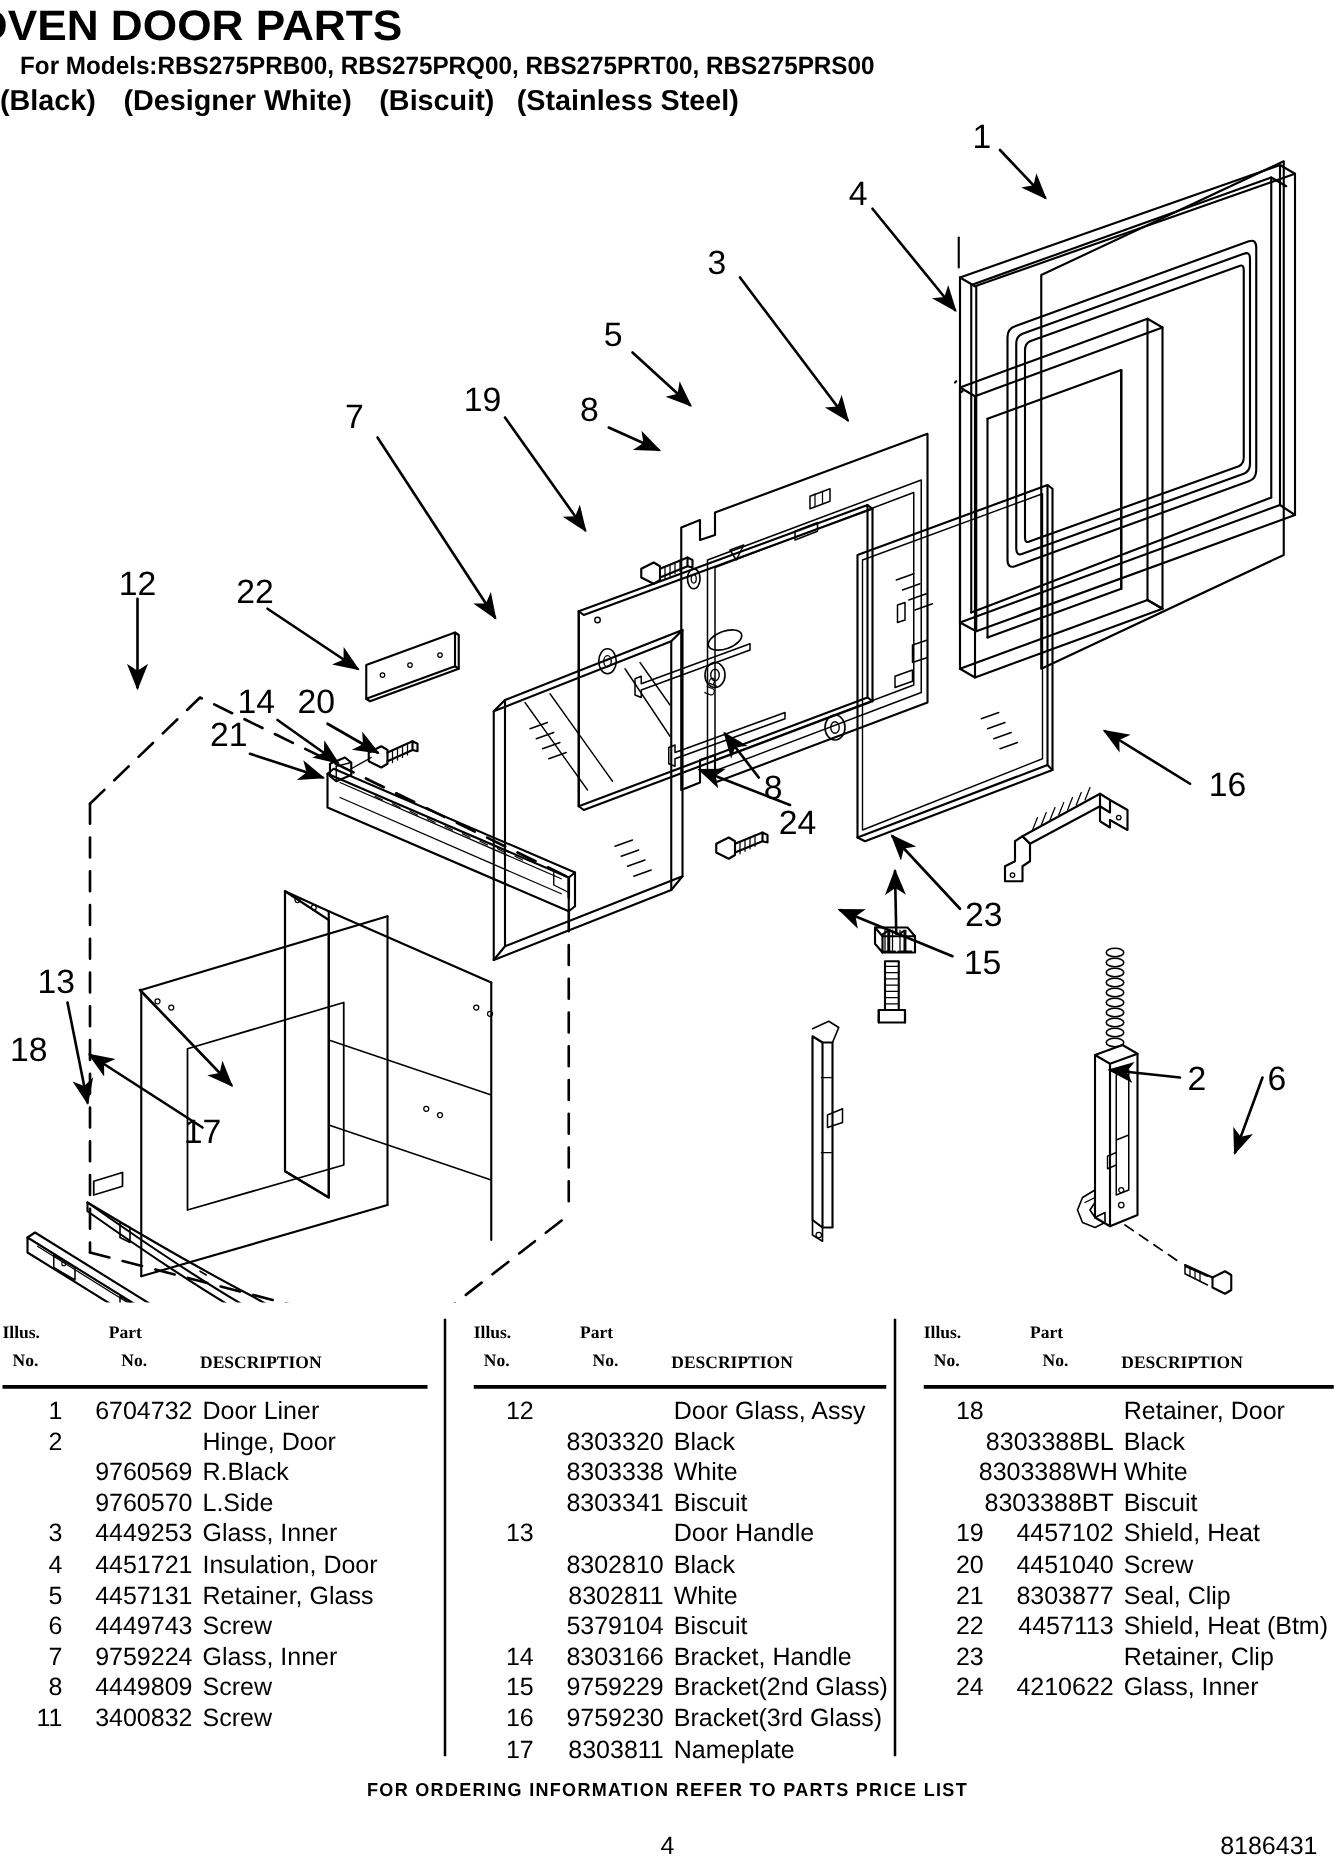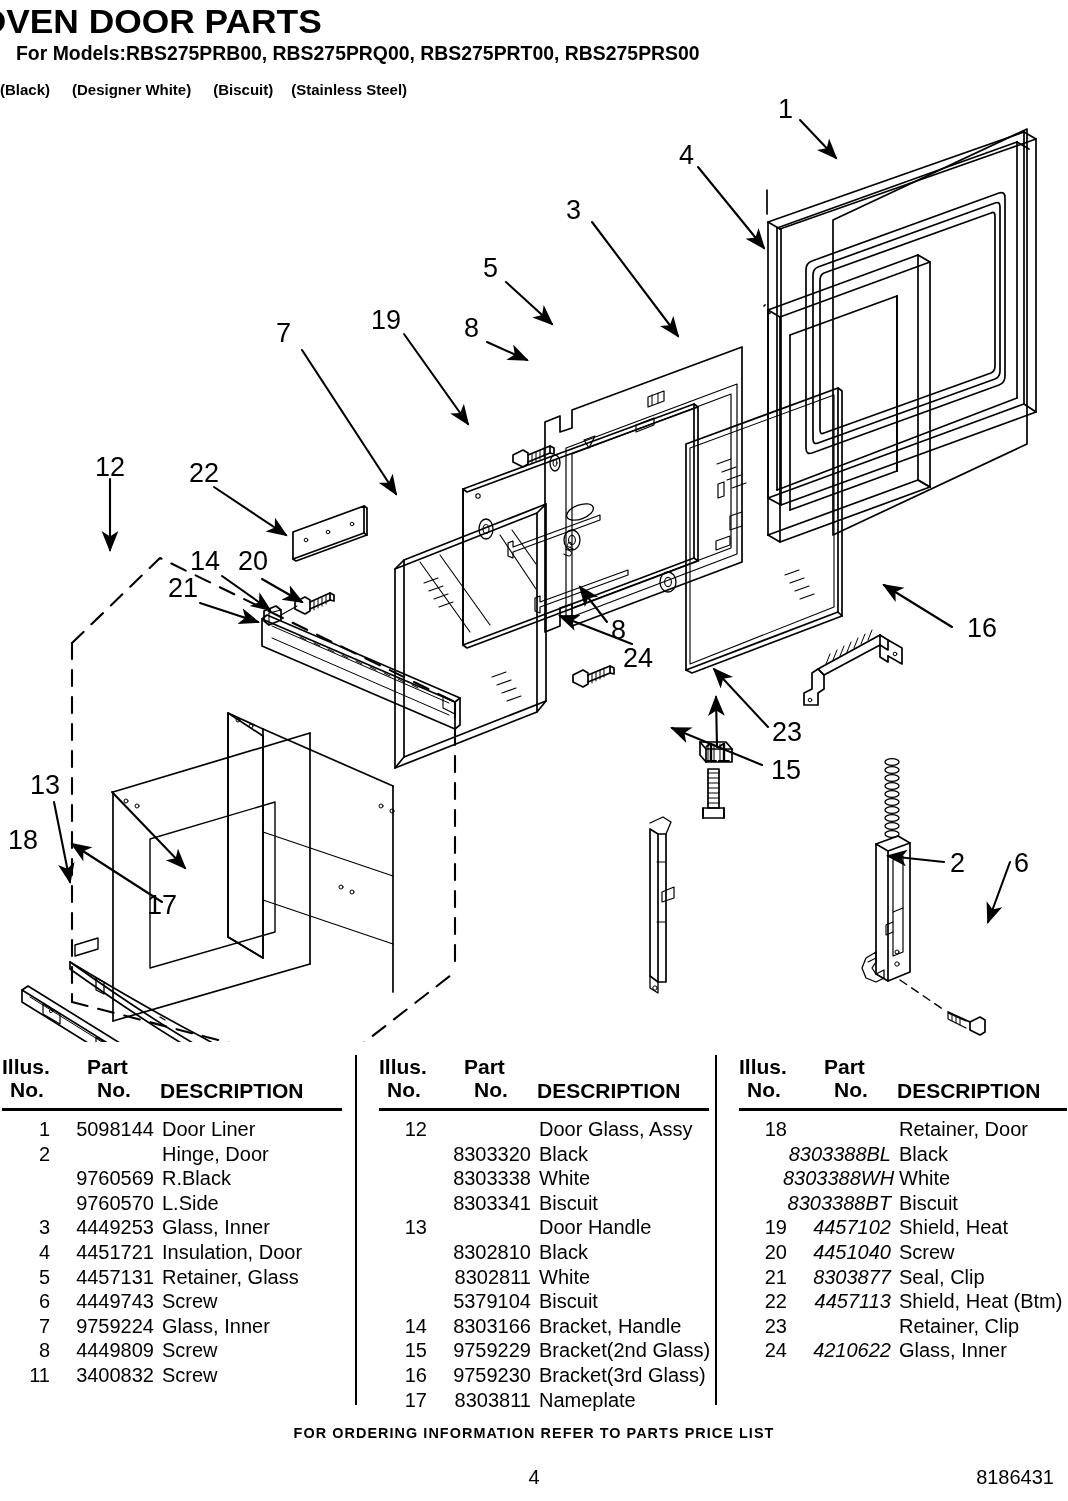--- a/index.html
+++ b/index.html
@@ -31,24 +31,24 @@
     transform: scaleX(1.04);
   }
   #doc-models {
     font-size: 20px;
     font-weight: bold;
     line-height: 22px;
     margin-top: 3px;
     transform: scaleX(0.97);
   }
   #doc-finishes {
-    font-size: 15px;
+    font-size: 23px;
     font-weight: bold;
     line-height: 22px;
-    margin-top: 15px;
+    margin-top: 5px;
   }
   #doc-finishes span { display: inline-block; }
   .fin-gap-1 { width: 22px; }
   .fin-gap-2 { width: 22px; }
   .fin-gap-3 { width: 18px; }
 
   
   #diagram {
     position: absolute;
     top: 92px;
@@ -83,23 +83,24 @@
   .col-1 { width: 355px; padding-left: 2px; }
   .col-2 { width: 360px; padding-left: 22px; border-left: 2px solid #000; }
   .col-3 { width: 353px; padding-left: 22px; border-left: 2px solid #000; }
 
   .col-head {
     position: relative;
     height: 52px;
   }
   .head-illus, .head-part, .head-desc {
     position: absolute;
-    font-size: 21px;
+    font-size: 14px;
     font-weight: bold;
     line-height: 23px;
+    font-family: Liberation Serif, serif;
   }
   .head-illus { left: 0px;  top: 0px; text-align: left; }
   .head-illus .l2 { display:block; padding-left: 8px; }
   .head-part  { left: 85px; top: 0px; text-align: left; }
   .head-part .l2 { display:block; padding-left: 10px; }
   .head-desc  { left: 158px; top: 24px; }
 
   .head-rule {
     position: absolute;
     left: 0px;
@@ -133,21 +134,21 @@
     left: 52px;
     width: 100px;
     text-align: right;
     white-space: nowrap;
   }
   .cell-desc {
     position: absolute;
     left: 160px;
     white-space: nowrap;
   }
-  .col-3 .cell-part { width: 108px; left: 44px; font-style: italic; }
+  .col-3 .cell-part { width: 108px; left: 44px; }
   .col-3 .cell-desc { left: 160px; }
 
   
   #footer-note {
     position: absolute;
     top: 1424px;
     left: 0;
     width: 1068px;
     text-align: center;
     font-size: 15px;
@@ -596,21 +597,21 @@
       <div class="head-part">
         <span>Part</span>
         <span class="l2">No.</span>
       </div>
       <div class="head-desc">DESCRIPTION</div>
       <div class="head-rule"></div>
     </div>
     <div class="rows">
       <div class="prow">
           <span class="cell-illus">1</span>
-          <span class="cell-part">5098144</span>
+          <span class="cell-part">6704732</span>
           <span class="cell-desc">Door Liner</span>
         </div>
       <div class="prow">
           <span class="cell-illus">2</span>
           <span class="cell-part"></span>
           <span class="cell-desc">Hinge, Door</span>
         </div>
       <div class="prow">
           <span class="cell-illus"></span>
           <span class="cell-part">9760569</span>

